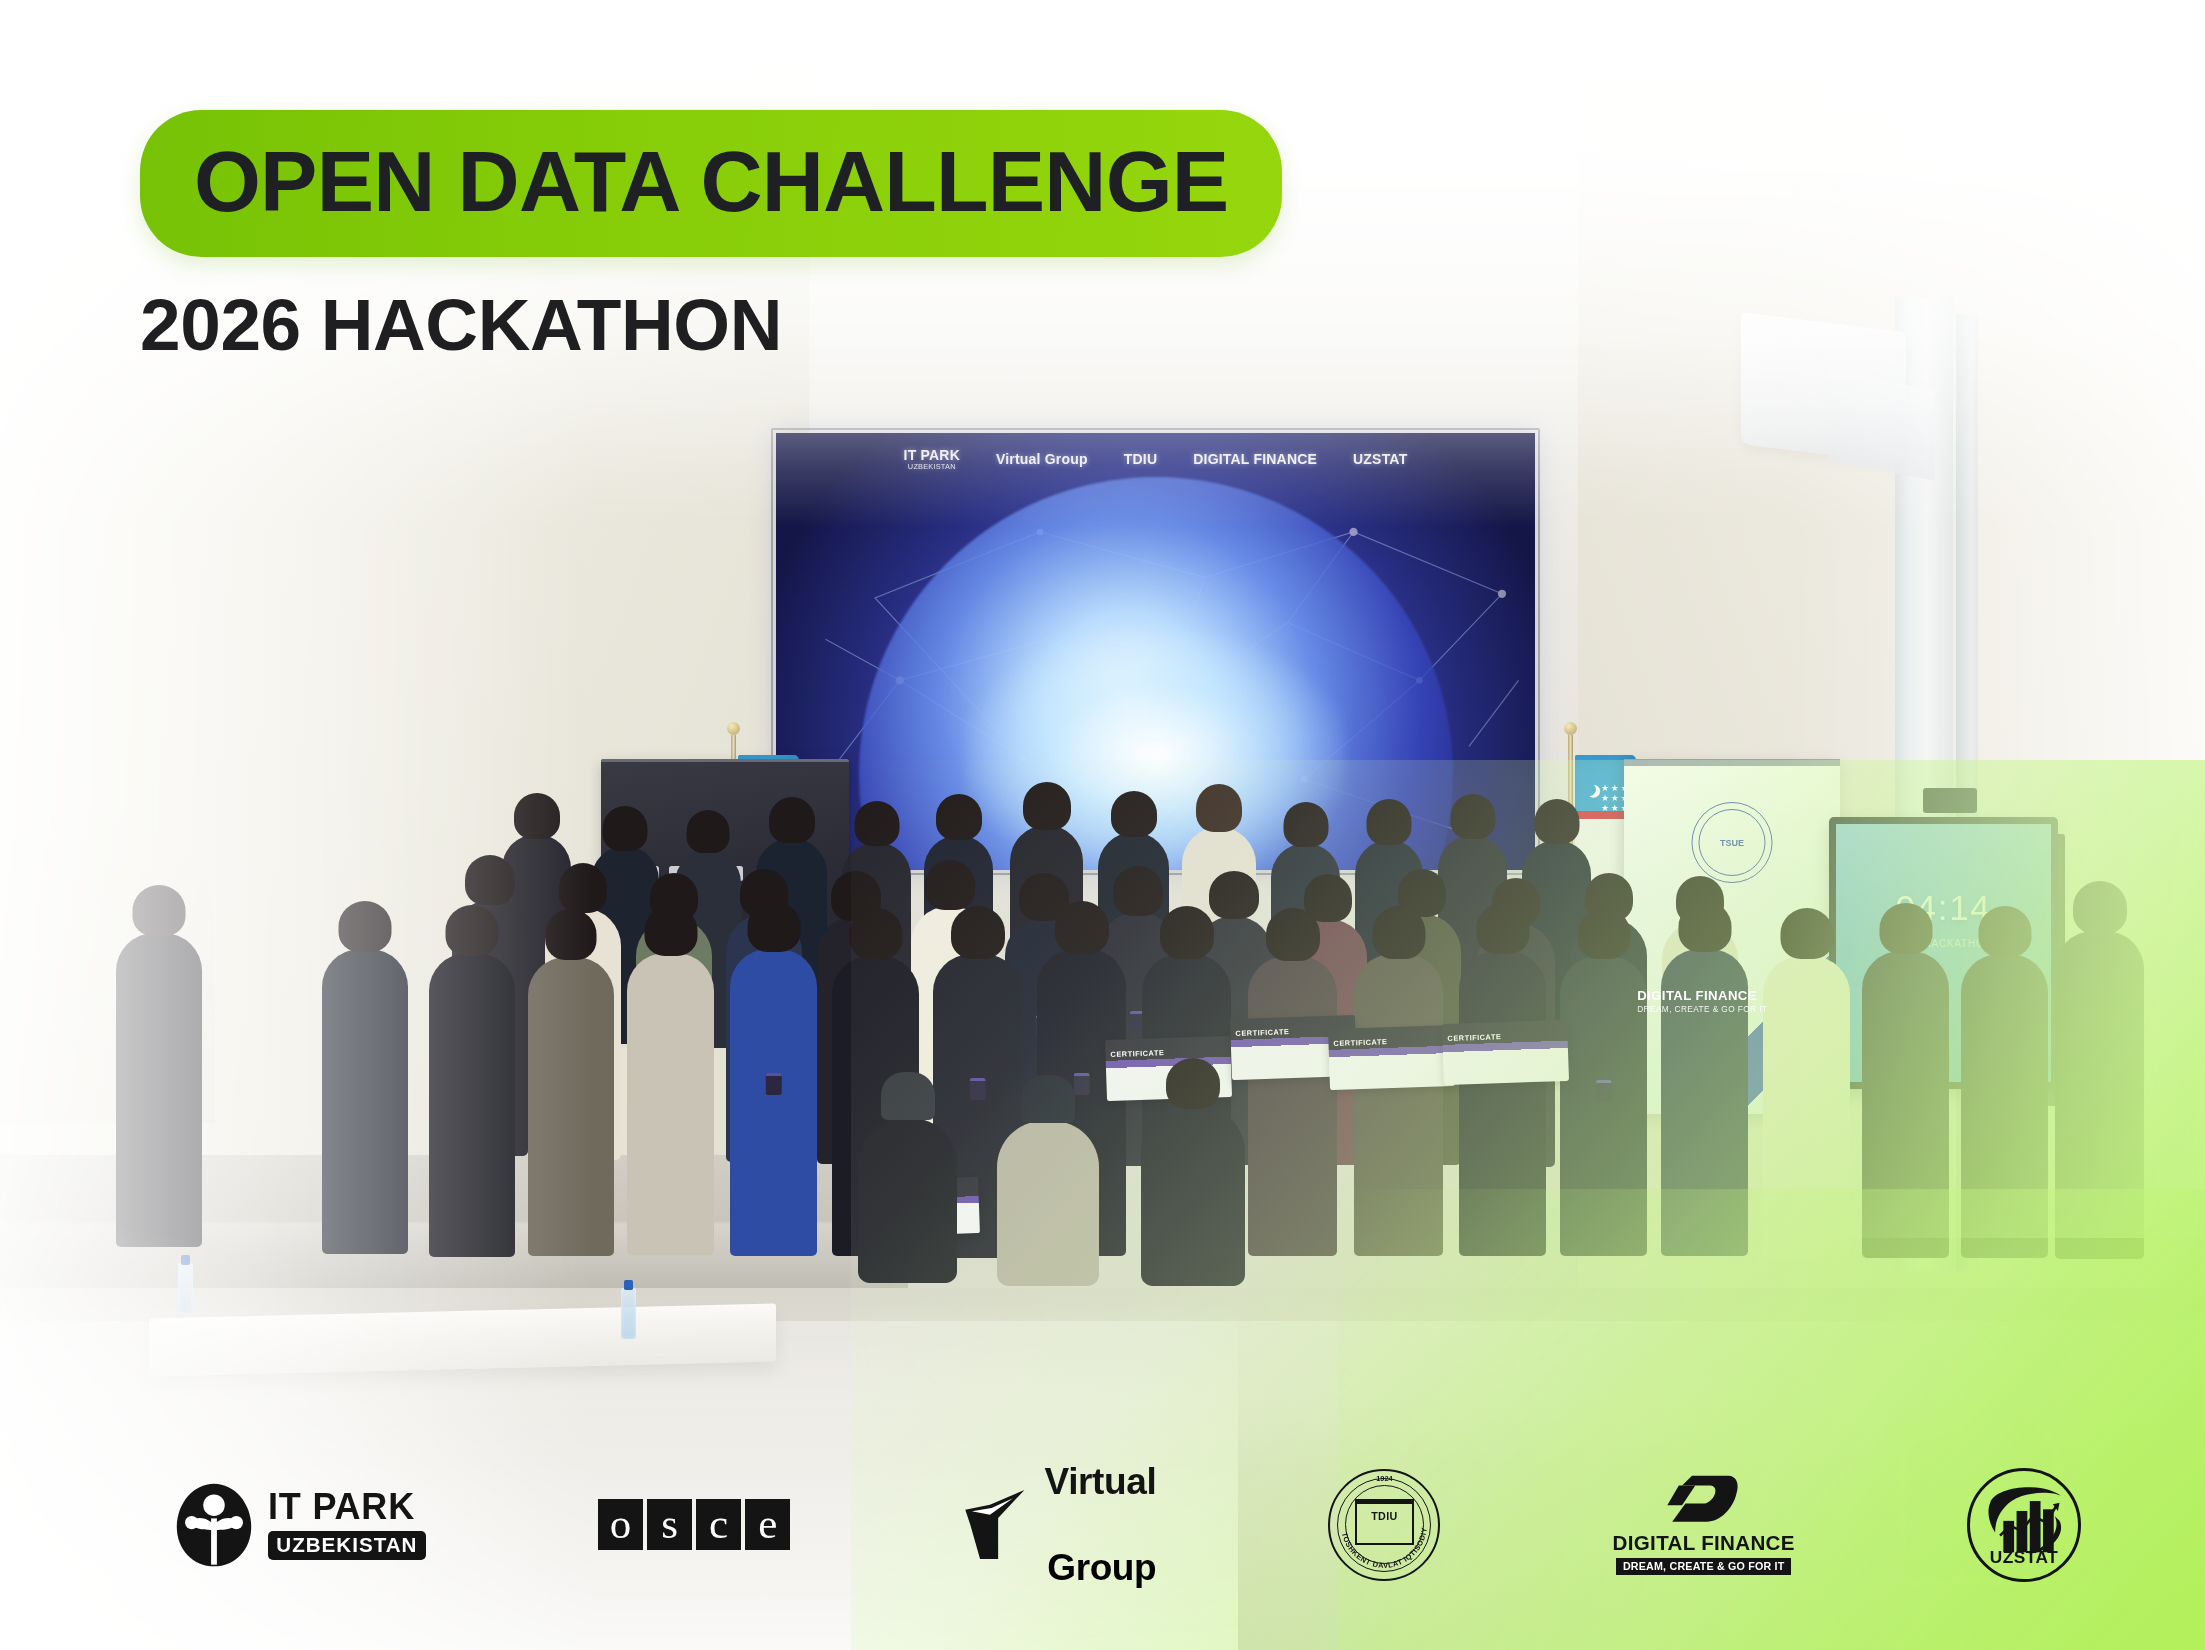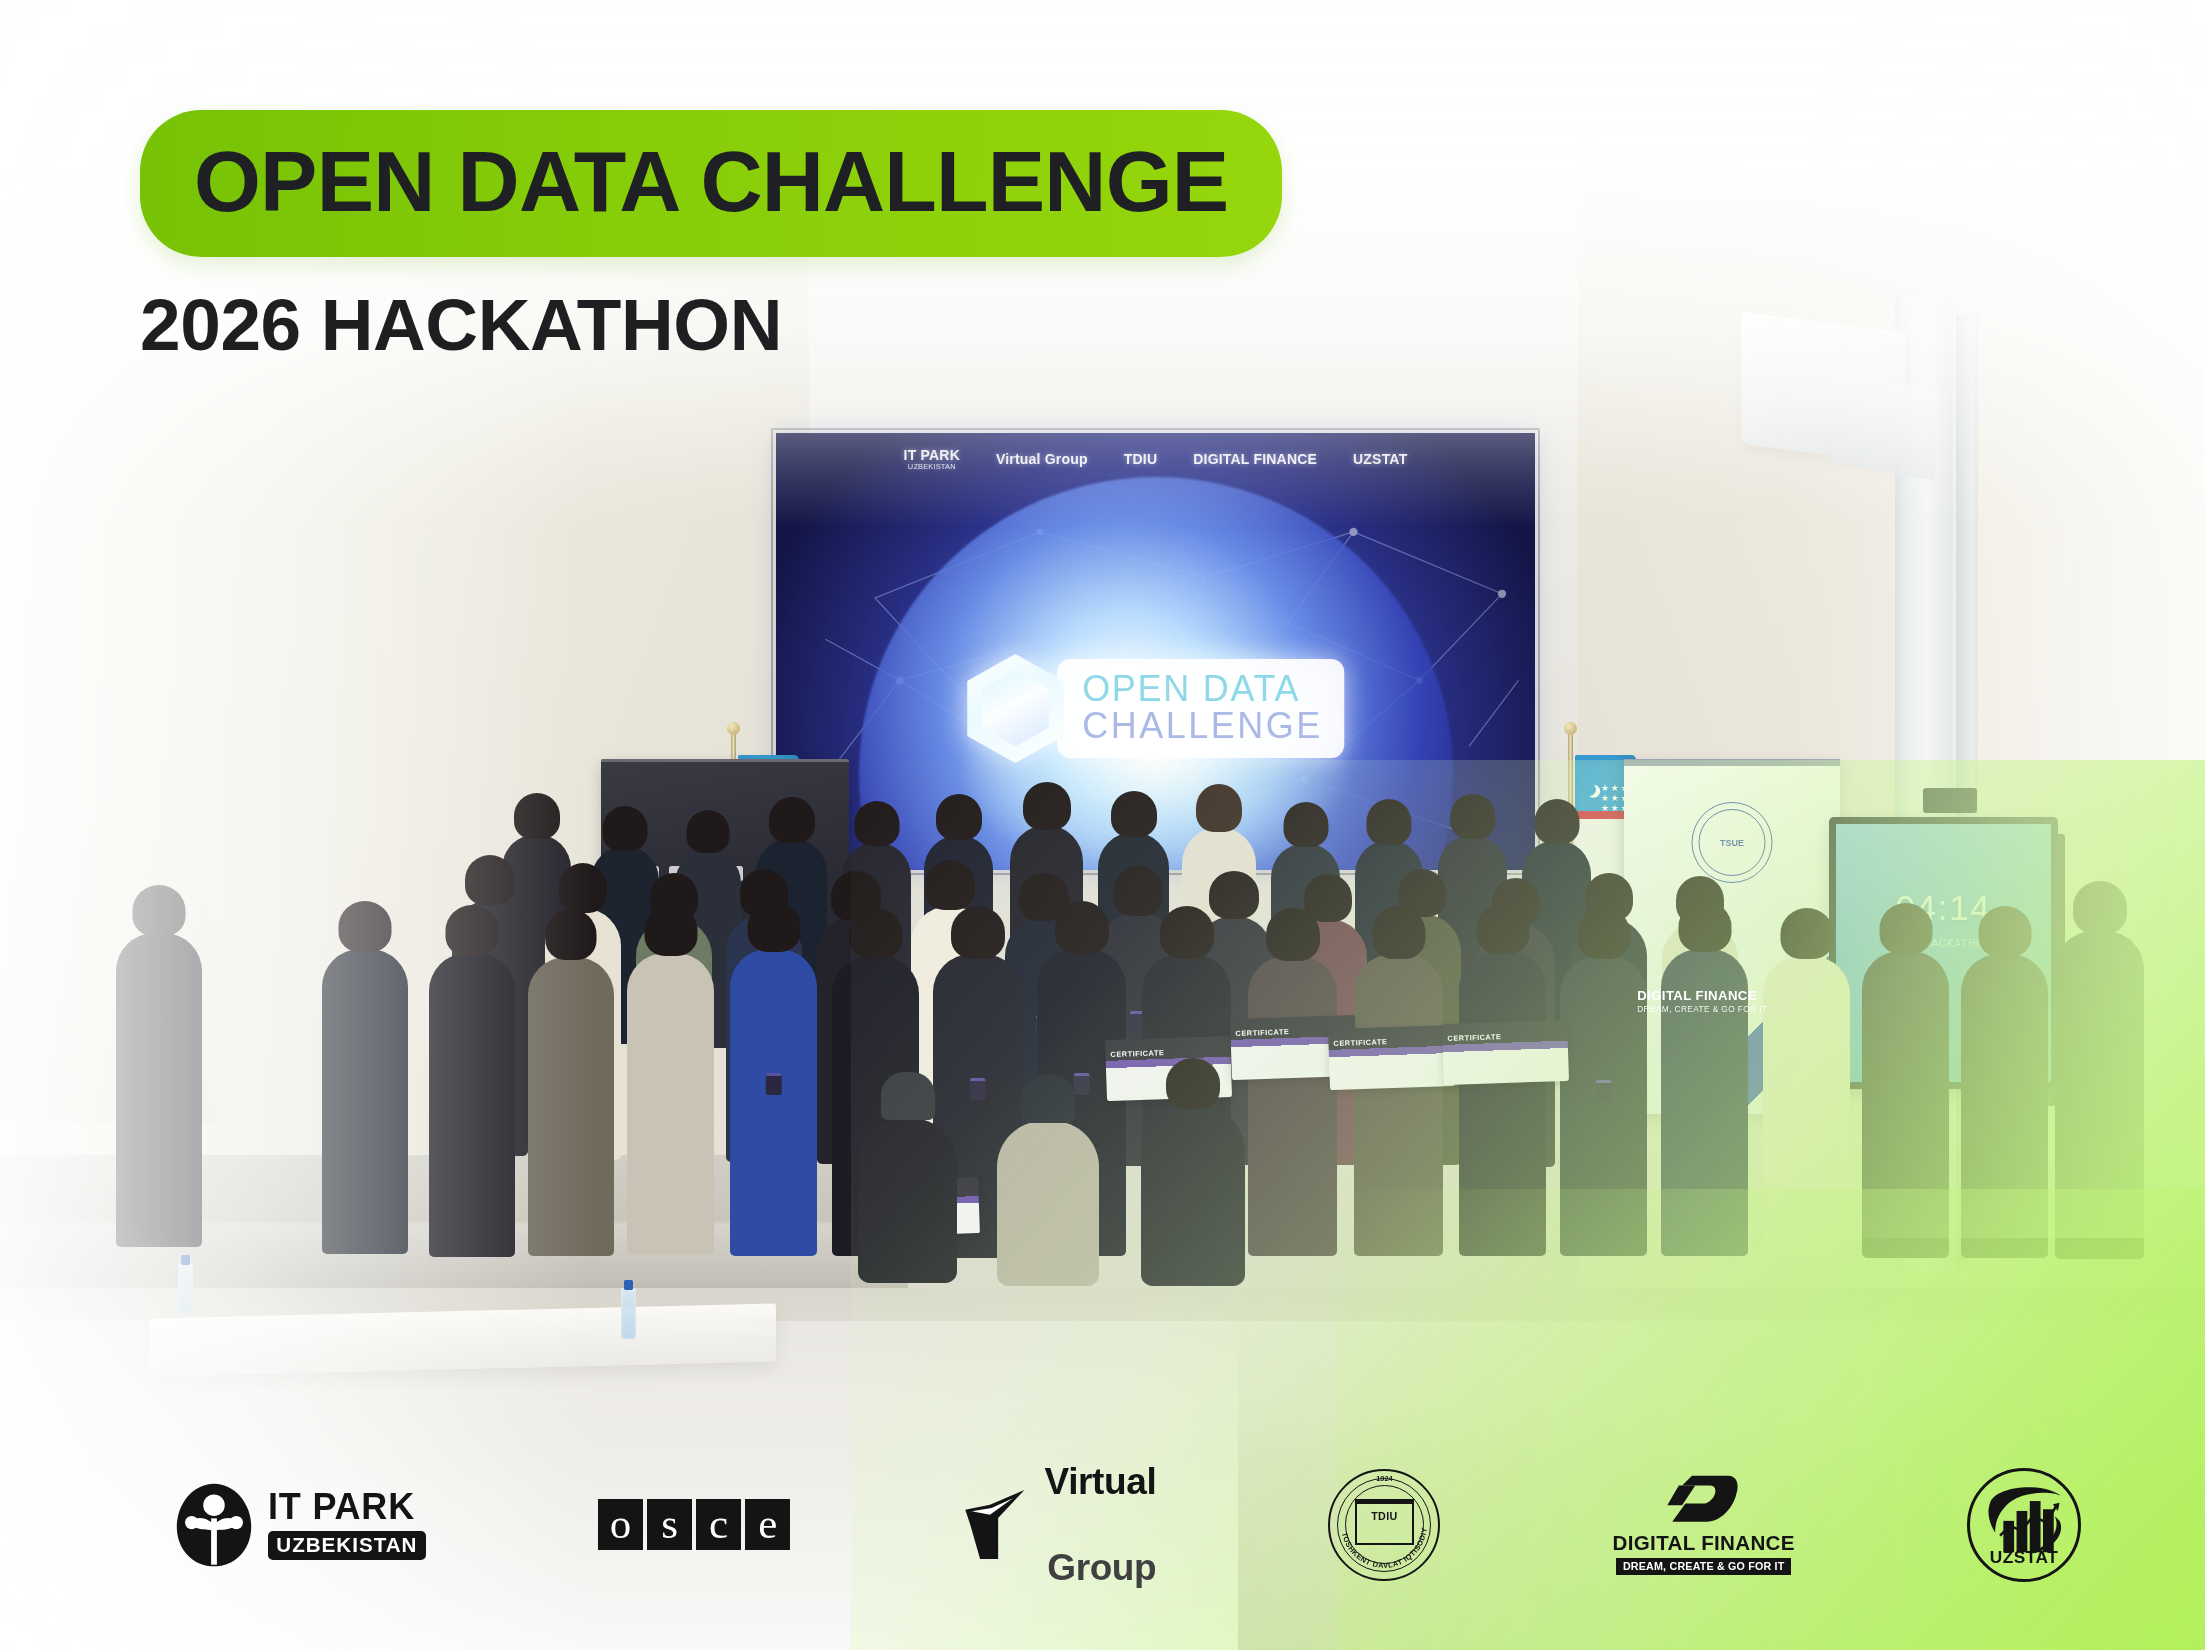--- a/index.html
+++ b/index.html
@@ -432,21 +432,21 @@
     width:45px; height:51px; background:#141414; color:#fff;
     font-family:"Liberation Serif", serif;
     font-size:43px; line-height:50px; text-align:center; font-weight:400;
   }
 
   
   .vgroup { display:flex; align-items:center; gap:13.2px; }
   .vg-mark { width:69px; height:73px; }
   .vg-text { line-height:1.02;text-align:right; }
   .vg-text .l1 { font-size:37px; font-weight:700; color:#141414; letter-spacing:-0.4px; }
-  .vg-text .l2 { font-size:37px; font-weight:700; color:#404040; letter-spacing:-0.4px;margin-top:48px; }
+  .vg-text .l2 { font-size:37px; font-weight:700; color:#000000; letter-spacing:-0.4px;margin-top:48px; }
 
   
   .tdiu {
     width:112px; height:112px; position:relative;
   }
   .tdiu .ring {
     position:absolute; inset:0; border-radius:50%; border:2.5px solid #141414;
   }
   .tdiu .ring2 { position:absolute; inset:9px; border-radius:50%; border:1.7px solid #141414; }
   .tdiu .ring3 { position:absolute; inset:16.5px; border-radius:50%; border:1.7px solid #141414; }
@@ -549,27 +549,20 @@
           <span>TDIU</span>
         </div>
         <div class="screen-logo">
           <span>DIGITAL FINANCE</span>
         </div>
         <div class="screen-logo">
           <span>UZSTAT</span>
         </div>
       </div>
 
-      <div class="screen-brand">
-        <div class="screen-hex"></div>
-        <div class="screen-wordmark">
-          <div class="screen-wm1">OPEN DATA</div>
-          <div class="screen-wm2">CHALLENGE</div>
-        </div>
-      </div>
     </div>
     <div class="screen-frame"></div>
 
     <div class="flag" style="left:731px; top:735px; width:71px; height:239px;">
       <div class="flag-pole">
           <span class="flag-ball"></span>
         </div>
       <div class="flag-cloth" style="left:6.6px;">
         <div class="flag-moon"></div>
         <div class="flag-stars" style="left:26.4px;">★★★<br>★★★<br>★★★★</div>

